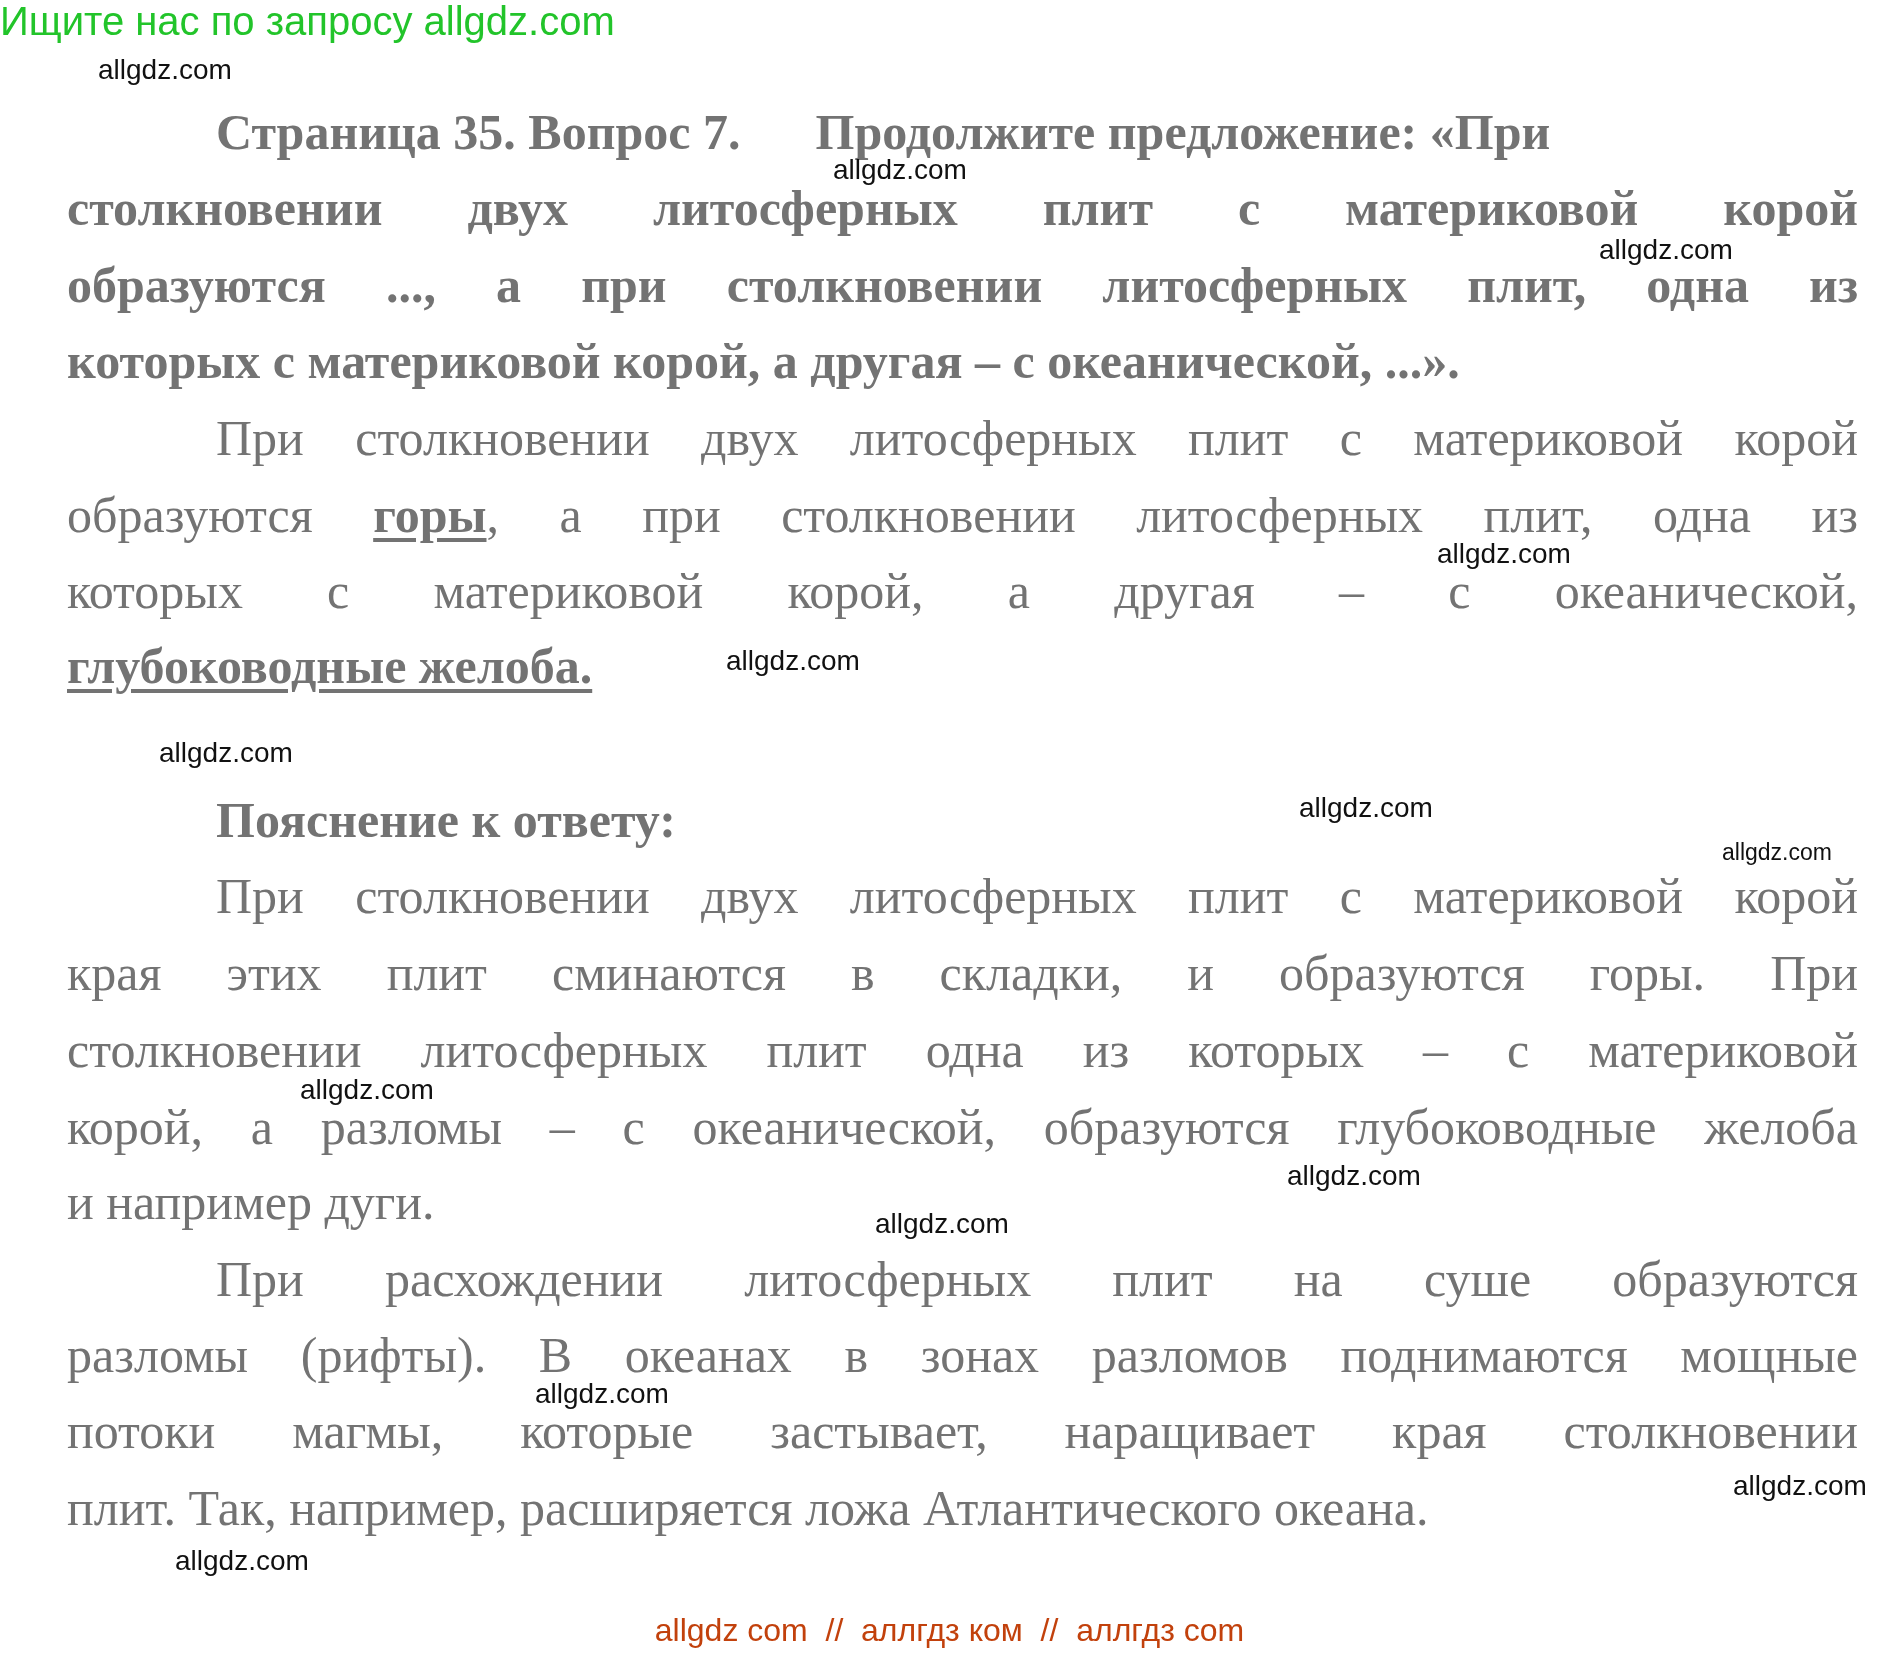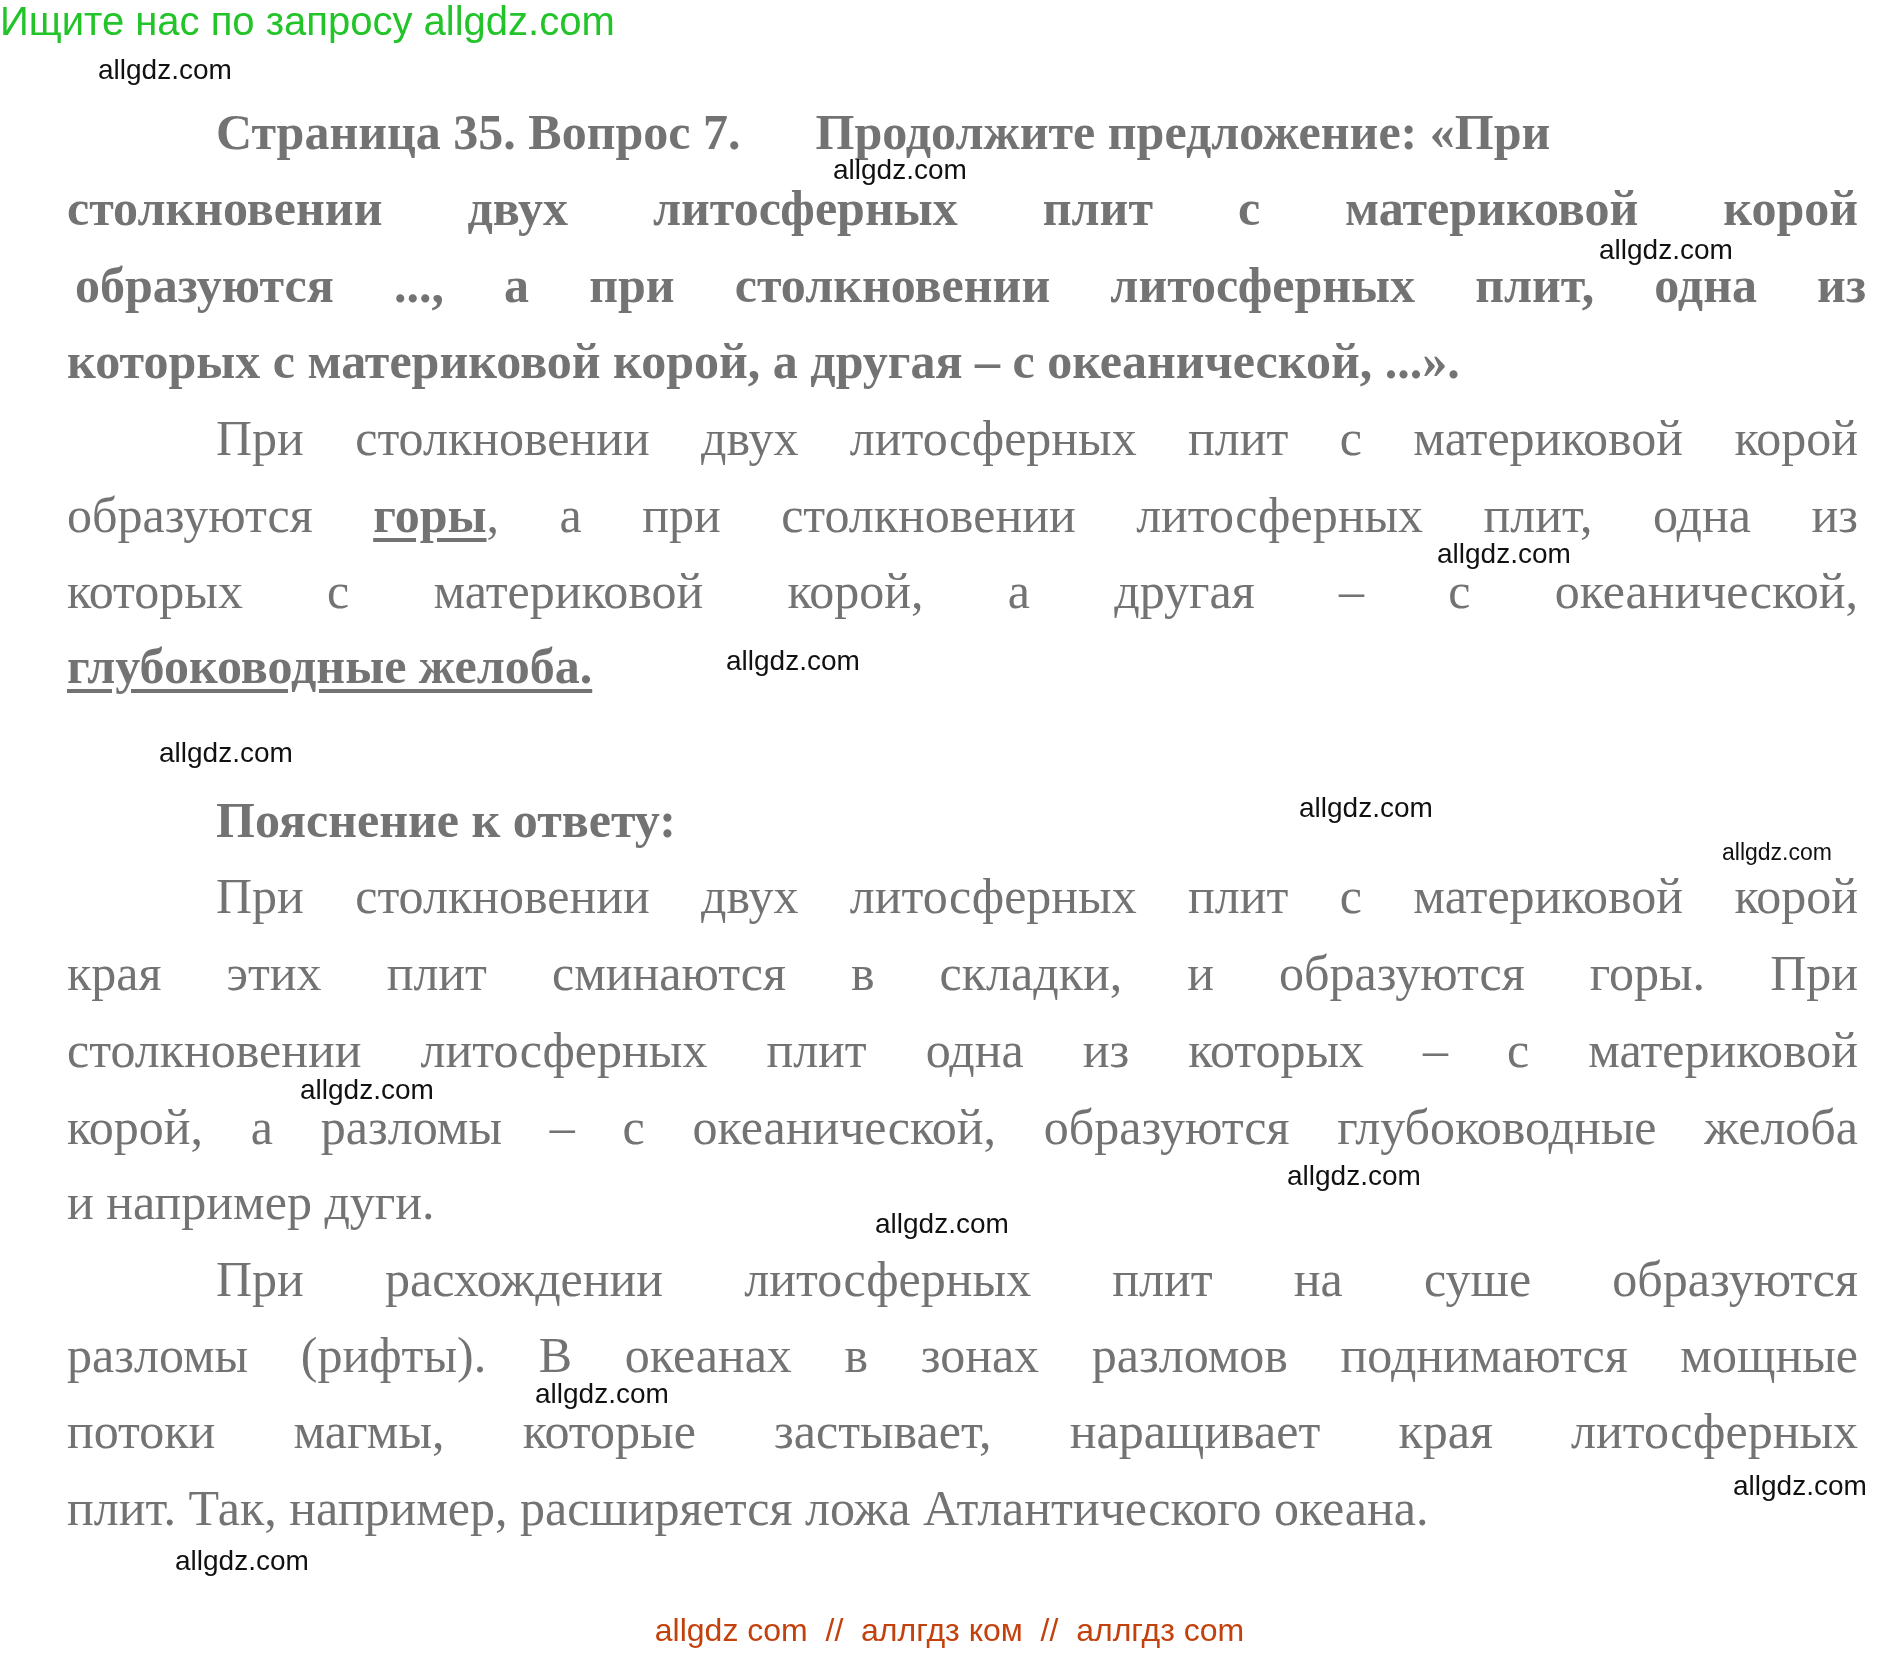--- a/index.html
+++ b/index.html
@@ -29,42 +29,42 @@
   }
   .wm.sm { font-size: 23px; }
 </style>
 </head>
 <body>
 
 <div class="banner">Ищите нас по запросу allgdz.com</div>
 
 <div class="line ind b" style="top:94px; white-space:pre;">Страница 35. Вопрос 7.      Продолжите предложение: «При</div>
 <div class="line j b" style="top:170px;">столкновении двух литосферных плит с материковой корой</div>
-<div class="line j b" style="top:247px;margin-left:8px;">образуются ..., а при столкновении литосферных плит, одна из</div>
+<div class="line j b" style="top:247px;">образуются ..., а при столкновении литосферных плит, одна из</div>
 <div class="line b" style="top:323px;">которых с материковой корой, а другая – с океанической, ...».</div>
 
 <div class="line j ind" style="top:400px;">При столкновении двух литосферных плит с материковой корой</div>
 <div class="line j" style="top:477px;">
   <span>образуются </span><span class="b u">горы</span><span>, а при столкновении литосферных плит, одна из</span>
 </div>
 <div class="line j" style="top:553px;">которых с материковой корой, а другая – с океанической,</div>
 <div class="line" style="top:628px;">
   <span class="b u">глубоководные желоба.</span>
 </div>
 
 <div class="line ind b" style="top:782px;">Пояснение к ответу:</div>
 <div class="line j ind" style="top:858px;">При столкновении двух литосферных плит с материковой корой</div>
 <div class="line j" style="top:935px;">края этих плит сминаются в складки, и образуются горы. При</div>
 <div class="line j" style="top:1012px;">столкновении литосферных плит одна из которых – с материковой</div>
 <div class="line j" style="top:1089px;">корой, а разломы – с океанической, образуются глубоководные желоба</div>
 <div class="line" style="top:1164px;">и например дуги.</div>
 
 <div class="line j ind" style="top:1241px;">При расхождении литосферных плит на суше образуются</div>
 <div class="line j" style="top:1317px;">разломы (рифты). В океанах в зонах разломов поднимаются мощные</div>
-<div class="line j" style="top:1393px;">потоки магмы, которые застывает, наращивает края литосферных</div>
+<div class="line j" style="top:1393px;">потоки магмы, которые застывает, наращивает края столкновении</div>
 <div class="line" style="top:1470px;">плит. Так, например, расширяется ложа Атлантического океана.</div>
 
 <div class="wm" style="left:98px; top:54px;">allgdz.com</div>
 <div class="wm" style="left:833px; top:154px;">allgdz.com</div>
 <div class="wm" style="left:1599px; top:234px;">allgdz.com</div>
 <div class="wm" style="left:1437px; top:538px;">allgdz.com</div>
 <div class="wm" style="left:726px; top:645px;">allgdz.com</div>
 <div class="wm" style="left:159px; top:737px;">allgdz.com</div>
 <div class="wm" style="left:1299px; top:792px;">allgdz.com</div>
 <div class="wm sm" style="left:1722px; top:836px;">allgdz.com</div>

